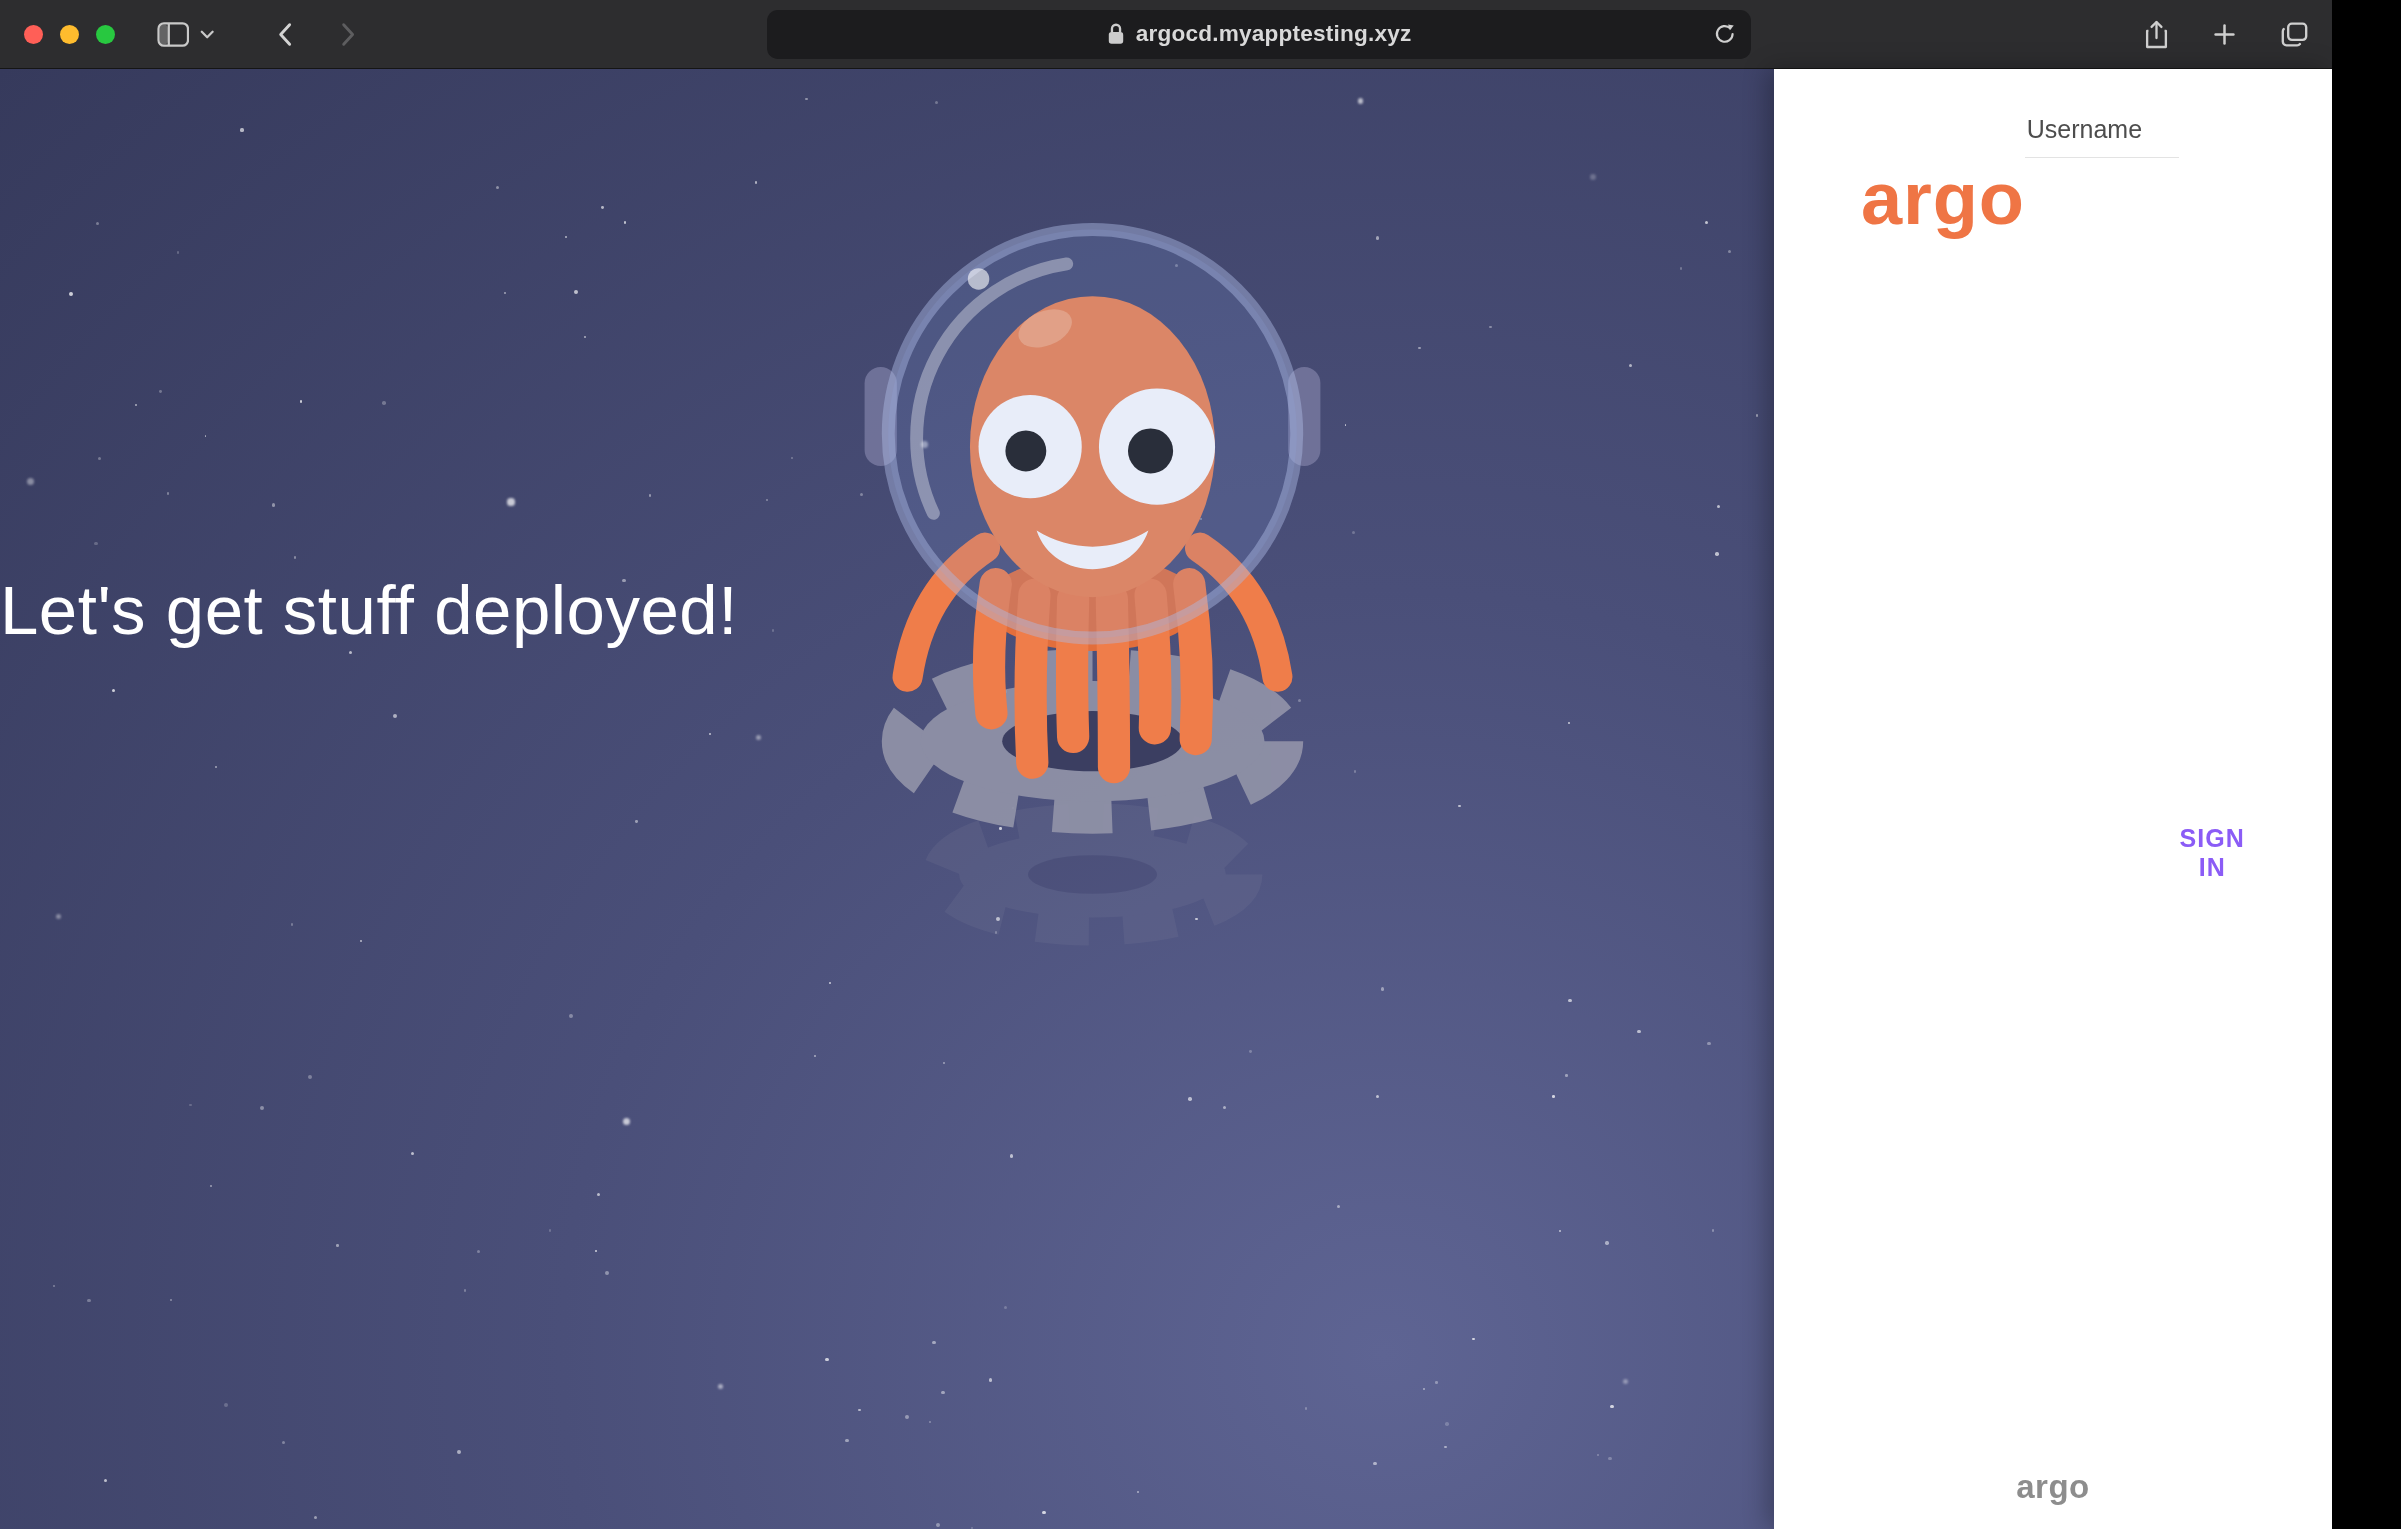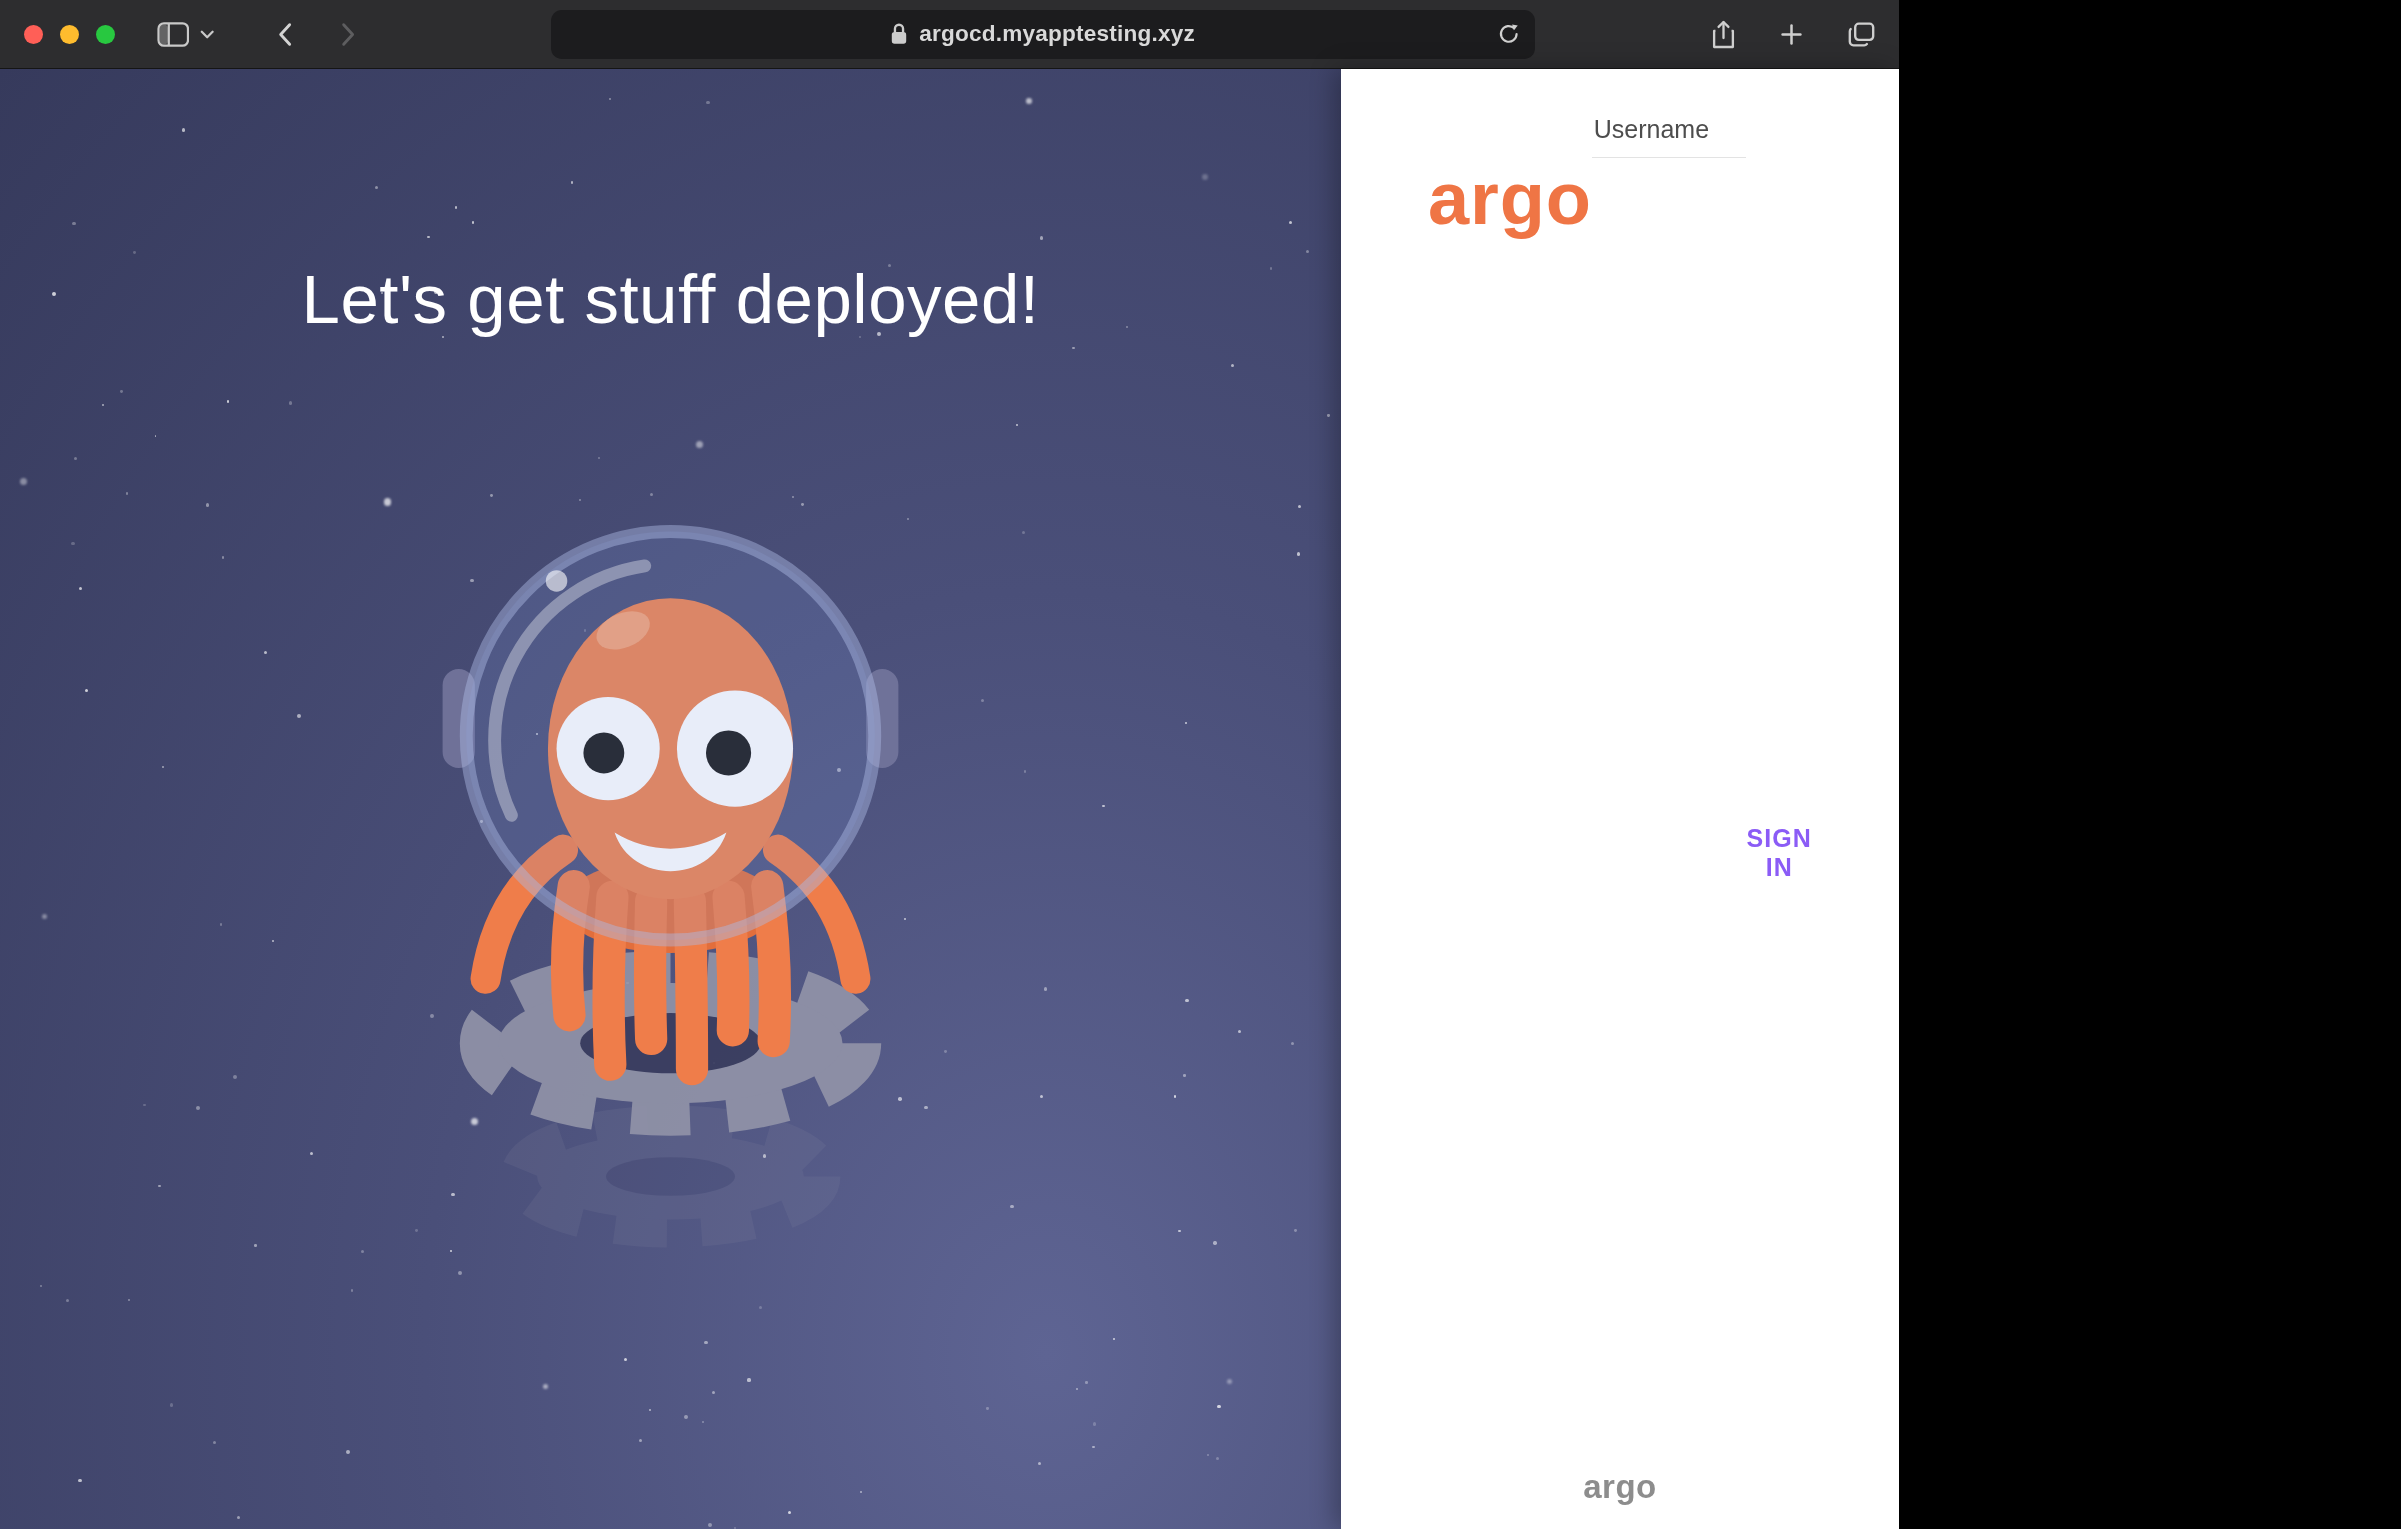--- a/index.html
+++ b/index.html
@@ -1,19 +1,19 @@
 <!DOCTYPE html>
 <html style="font-size:14.4px"><head>
 <meta charset="utf-8">
 <style>
   * { box-sizing: border-box; margin: 0; padding: 0; }
   html, body { width: 2401px; height: 1529px; background: #000; overflow: hidden; }
   body { font-family: "Liberation Sans", "DejaVu Sans", sans-serif; }
 
-  .window { width: 1899px; height: 1529px; display: flex; flex-direction: column; }
+  .window { width: 2332px; height: 1529px; display: flex; flex-direction: column; }
 
   
   .toolbar {
     height: 69px; flex: 0 0 69px;
     background: #2d2d2f;
     border-bottom: 0.9px solid #151515;
     display: flex; align-items: center;
     padding: 0 23.5px;
   }
   .tb-left { display: flex; align-items: center; }
@@ -45,21 +45,21 @@
   
   .content { flex: 1; display: flex; min-height: 0; }
 
   .hero {
     position: relative; flex: 1; overflow: hidden;
     background: radial-gradient(ellipse at 78% 88%, #5e6493 0%, #4a4f79 42%, #363a5c 100%);
   }
   .stars { position: absolute; inset: 0; z-index: 0; }
   .star { position: absolute; background: #fff; border-radius: 50%; }
 
-  .hero-inner { position: relative; z-index: 1; display: flex; flex-direction: column; align-items: center; gap: 32px; }
+  .hero-inner { position: relative; z-index: 1; display: flex; align-items: center; gap: 32px; }
   .hero-heading {
     margin-top: 191px;
     color: #ffffff; font-size: 69px; font-weight: 400; letter-spacing: 0.5px;
     text-align: center;
   }
   .mascot { margin-top: 74px; }
 
   
   .panel {
     width: 558px; flex: 0 0 558px;

